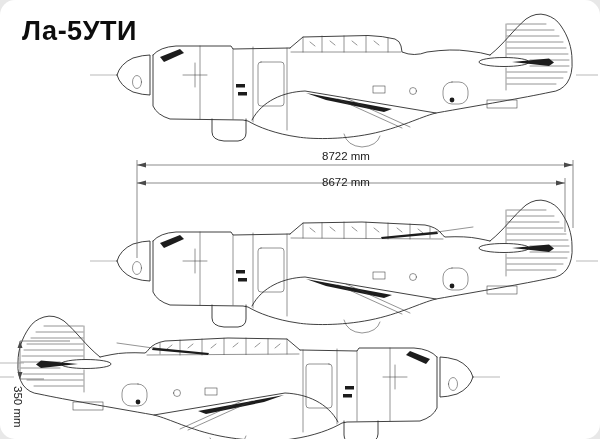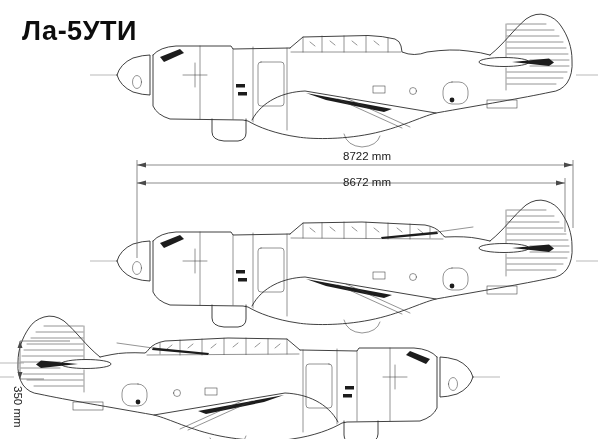--- a/index.html
+++ b/index.html
@@ -1,28 +1,28 @@
 <!DOCTYPE html>
 <html><head>
 <meta charset="utf-8">
 <style>
   html,body{margin:0;padding:0;background:#e8e8e8;}
   #page{position:relative;width:600px;height:439px;background:#ffffff;overflow:hidden;
-        font-family:"Liberation Sans", sans-serif;}
+        font-family:"Liberation Sans", sans-serif;border-radius:15px;}
   #drawing{position:absolute;left:0;top:0;width:600px;height:439px;}
   .ln{stroke:#2b2b2b;stroke-width:0.9;fill:none;stroke-linecap:round;stroke-linejoin:round;}
   .tn{stroke:#3a3a3a;stroke-width:0.55;fill:none;stroke-linecap:round;}
   .cl{stroke:#8a8a8a;stroke-width:0.6;fill:none;}
   .dk{fill:#1c1c1c;stroke:none;}
   .dim{stroke:#5a5a5a;stroke-width:0.7;fill:none;}
   .dimf{fill:#4a4a4a;stroke:none;}
   .stab{fill:#ffffff;stroke:#2b2b2b;stroke-width:0.9;}
   .page-title{position:absolute;left:22px;top:16px;font-size:27px;font-weight:bold;
               color:#0d0d0d;letter-spacing:0.5px;}
-  .dim-label{position:absolute;font-size:11.5px;color:#1a1a1a;width:90px;text-align:center;}
+  .dim-label{position:absolute;font-size:11.5px;color:#1a1a1a;width:90px;text-align:left;}
   .dim-label.l1{left:322px;top:150px;}
   .dim-label.l2{left:322px;top:176px;}
   .dim-label.vert{left:8px;top:386px;width:16px;height:54px;writing-mode:vertical-rl;
                   text-align:left;font-size:11.5px;}
 </style>
 </head>
 <body>
 
 <div id="page">
 

